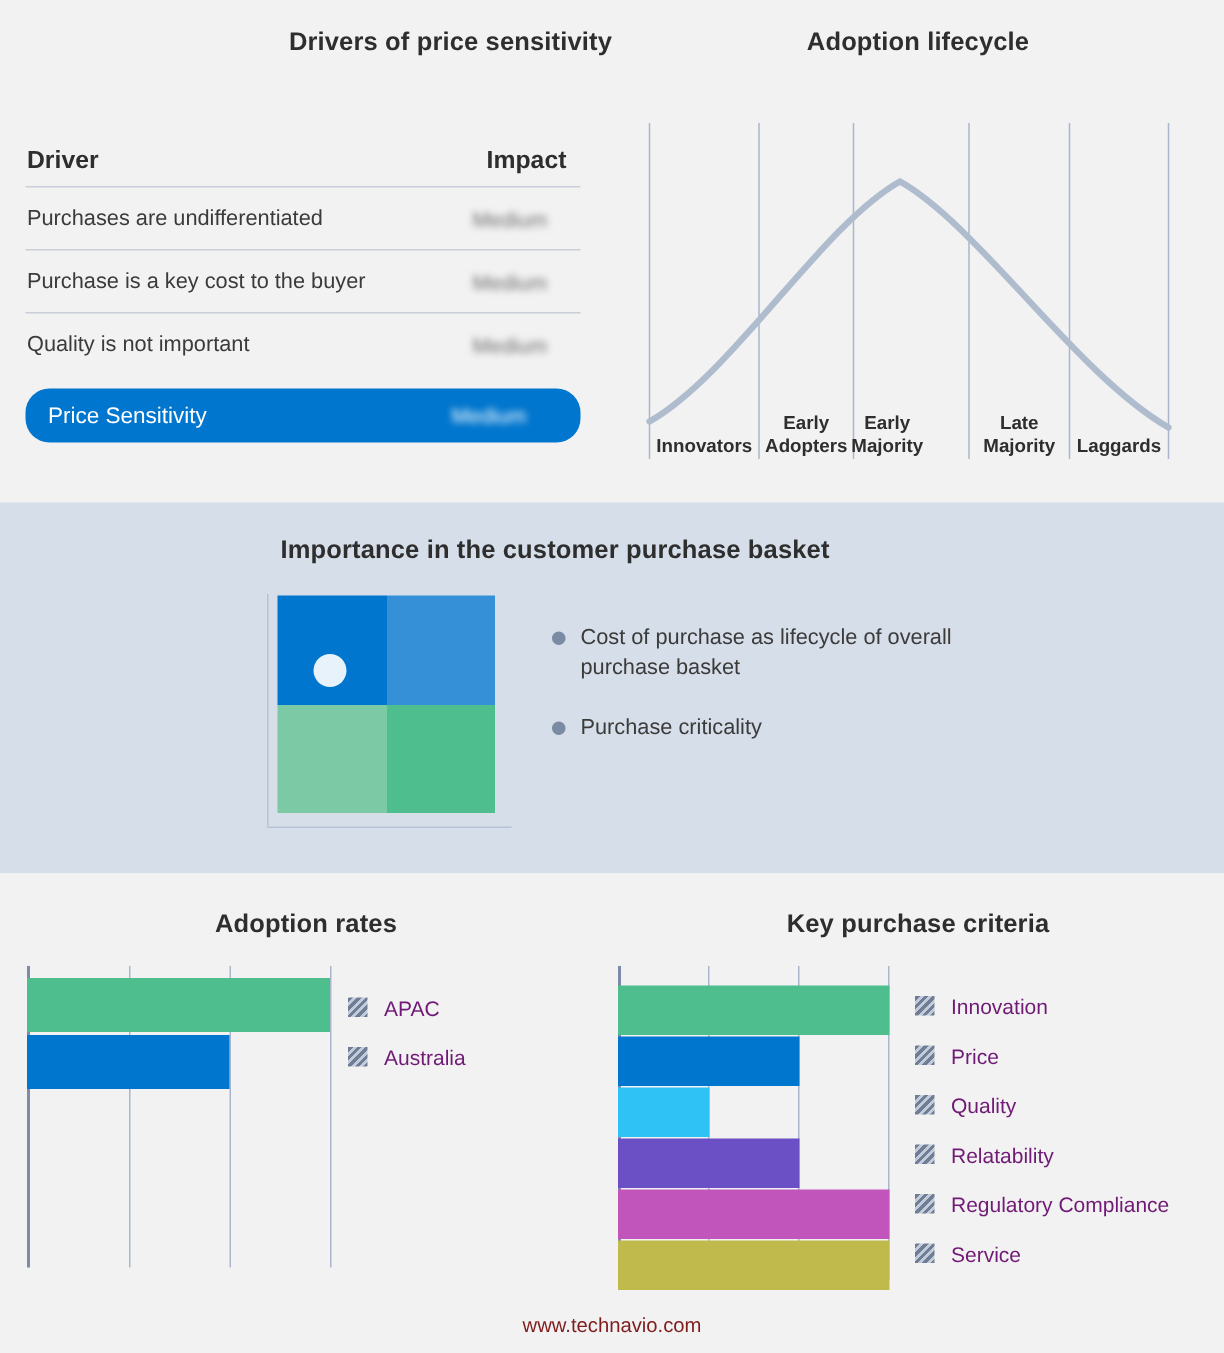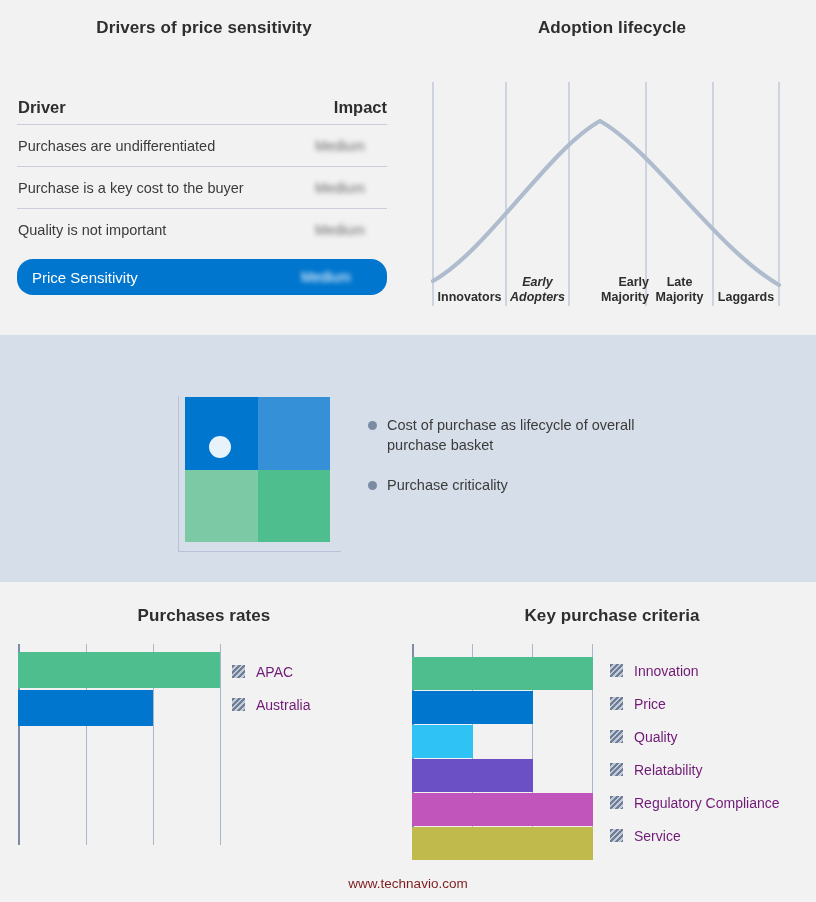--- a/index.html
+++ b/index.html
@@ -20,33 +20,33 @@
   }
 
   
   #band{
     position:absolute;left:0;top:335px;width:816px;height:247px;
     background:#D6DEE9;
   }
 
   
   #drivers{left:0;top:0;width:408px;height:335px;}
-  #drivers .sect-title{position:absolute;left:0;top:18px;width:408px;}
+  #drivers .sect-title{position:absolute;left:0;top:18px;width:408px;text-align:right;}
   .tbl{position:absolute;left:17px;top:90px;width:370px;}
   .trow{
     position:relative;height:41px;
     display:flex;align-items:center;
     border-bottom:1px solid #C9CEDA;
     gap:28px;
   }
   .trow.head{height:34px;border-bottom:1px solid #C9CEDA;}
   .trow.head .c1,.trow.head .c2{font-weight:bold;font-size:16.5px;color:#2E2E2E;}
   .trow .c1{flex:1;font-size:14.5px;color:#3B3B3B;padding-left:1px;}
   .trow .c2{width:72px;text-align:left;font-size:14px;color:#6E6E6E;}
-  .trow.head .c2{text-align:right;}
+  .trow.head .c2{text-align:center;}
   .blur{filter:blur(2.6px);display:inline-block;}
   .trow.hl{
     background:#0076CE;border-bottom:none;height:36px;
     margin-top:9px;padding:0 14px;width:370px;box-sizing:border-box;border-radius:16px;
   }
   .trow.hl .c1{color:#FFFFFF;font-size:15px;}
   .trow.hl .c2{color:#FFFFFF;}
 
   
   #lifecycle{left:408px;top:0;width:408px;height:335px;}
@@ -150,27 +150,28 @@
       <line x1="98" y1="82" x2="98" y2="306" stroke="#A9B6CC" stroke-width="1"></line>
       <line x1="161" y1="82" x2="161" y2="306" stroke="#A9B6CC" stroke-width="1"></line>
       <line x1="238" y1="82" x2="238" y2="306" stroke="#A9B6CC" stroke-width="1"></line>
       <line x1="305" y1="82" x2="305" y2="306" stroke="#A9B6CC" stroke-width="1"></line>
       <line x1="371" y1="82" x2="371" y2="306" stroke="#A9B6CC" stroke-width="1"></line>
     </g>
     <path d="M 25 281 C 80 250, 140 150, 192 121 C 244 150, 310 250, 371 285" fill="none" stroke="#AEBCCD" stroke-width="4.2" stroke-linecap="round"></path>
   </svg>
 
   <div class="lc-lbl" style="left:25px;top:290px;width:73px;">Innovators</div>
-  <div class="lc-lbl" style="left:98px;top:275px;width:63px;font-style:italic;">Early Adopters</div>
-  <div class="lc-lbl" style="left:164px;top:275px;width:77px;text-align:right;">Early Majority</div>
+  <div class="lc-lbl" style="left:98px;top:275px;width:63px;">Early Adopters</div>
+  <div class="lc-lbl" style="left:145px;top:275px;width:77px;">Early Majority</div>
   <div class="lc-lbl" style="left:238px;top:275px;width:67px;">Late Majority</div>
   <div class="lc-lbl" style="left:305px;top:290px;width:66px;">Laggards</div>
 </div>
 
 <div class="panel" id="importance">
+  <div class="sect-title">Importance in the customer purchase basket</div>
 
   <div id="quad-axis-v"></div>
   <div id="quad-axis-h"></div>
 
   <div id="quad">
     <div style="background:#0076CE;"></div>
     <div style="background:#3690D8;"></div>
     <div style="background:#7CC9A5;"></div>
     <div style="background:#4FBE8F;"></div>
   </div>
@@ -183,21 +184,21 @@
     <div class="bullet">
       <span class="bdot"></span>
       <span class="btxt">Purchase criticality</span>
     </div>
   </div>
 </div>
 
 <div class="qdot"></div>
 
 <div class="panel" id="adoption">
-  <div class="sect-title">Purchases rates</div>
+  <div class="sect-title">Adoption rates</div>
 
   <div class="plot" style="left:0;top:0;width:408px;height:320px;">
     <div class="gline axis" style="left:18px;top:62px;height:201px;"></div>
     <div class="gline" style="left:86px;top:62px;height:201px;"></div>
     <div class="gline" style="left:153px;top:62px;height:201px;"></div>
     <div class="gline" style="left:220px;top:62px;height:201px;"></div>
 
     <div class="bar" style="left:18px;top:70px;width:202px;height:36px;background:#4FBE8F;"></div>
     <div class="bar" style="left:18px;top:108px;width:135px;height:36px;background:#0076CE;"></div>
   </div>

